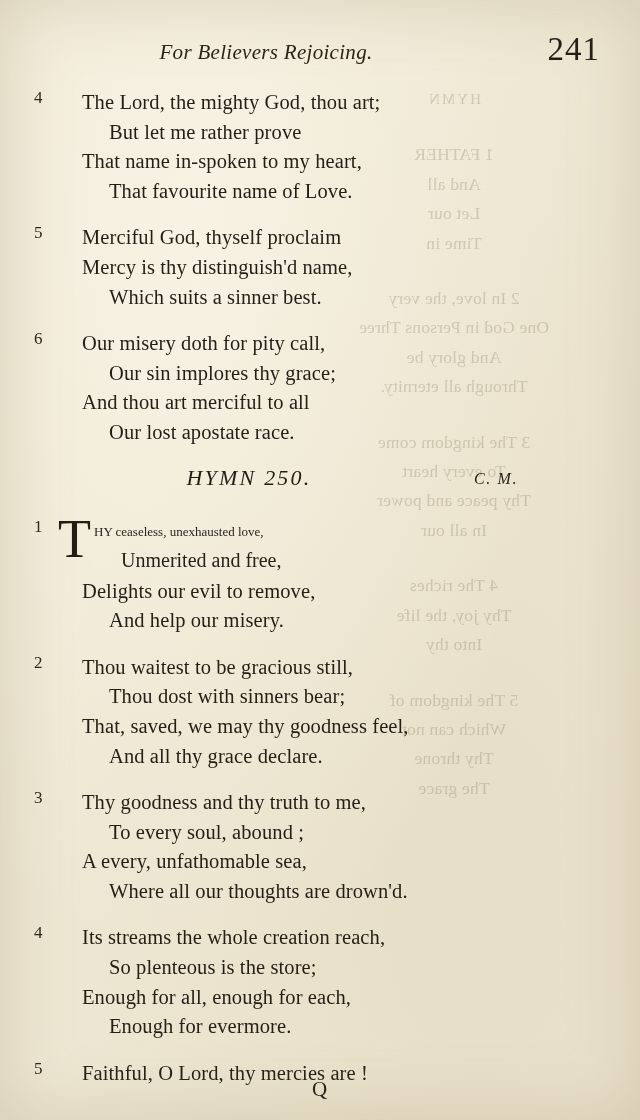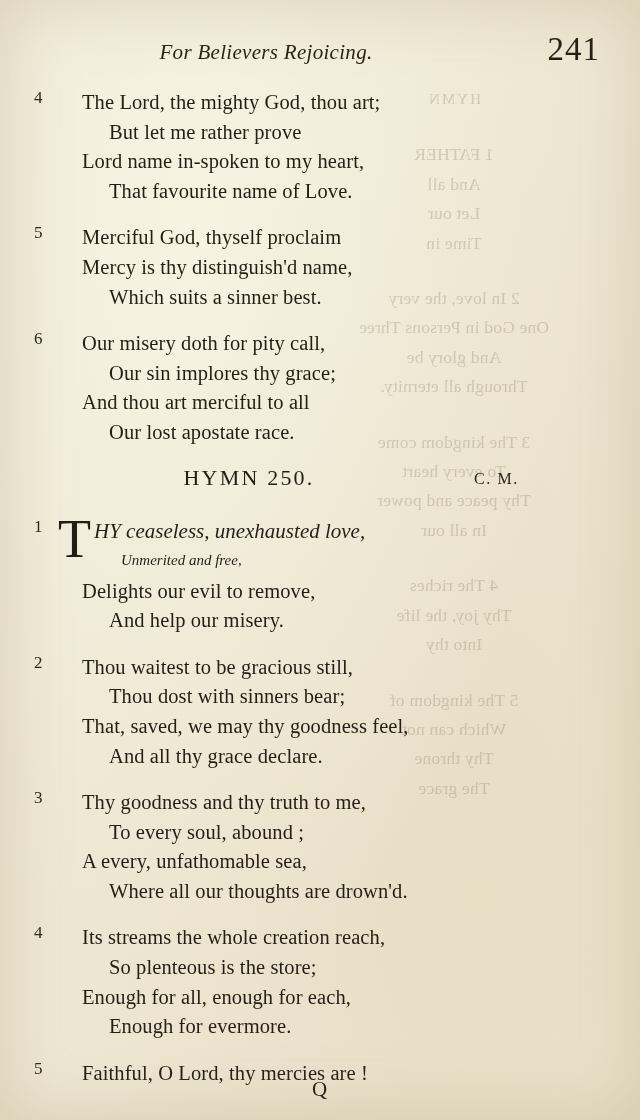--- a/index.html
+++ b/index.html
@@ -101,20 +101,21 @@
     margin-left: 24px;
   }
   .indent {
     padding-left: 27px;
   }
 
   .hymn-head {
     position: relative;
     margin-bottom: 22px;
     height: 30px;
+    font-style: italic;
   }
   .hymn-title {
     position: absolute;
     left: 0;
     width: 430px;
     text-align: center;
     font-size: 22px;
     letter-spacing: 2.2px;
     color: #231d14;
   }
@@ -137,31 +138,29 @@
     position: absolute;
     left: 0;
     top: -3px;
     font-size: 54px;
     line-height: 50px;
     font-family: "Liberation Serif", serif;
     color: #231d14;
   }
   .cap-line1 {
     padding-left: 36px;
-    font-size: 21px;
+    font-size: 13px;
     line-height: 29.6px;
     white-space: pre;
-    font-style: italic;
   }
   .cap-line2 {
     padding-left: 63px;
-    font-size: 15px;
+    font-size: 20px;
     line-height: 29.6px;
     white-space: pre;
-    font-style: italic;
   }
 
   .signature {
     position: absolute;
     left: 0;
     bottom: 18px;
     width: 640px;
     text-align: center;
     font-size: 21px;
     letter-spacing: 1px;
@@ -212,21 +211,21 @@
     <div class="page-number">241</div>
   </div>
 
   <div class="content">
 
     <div class="stanza">
       <div class="verse-num">4</div>
       <div class="lines">
         <div class="line">The Lord, the mighty God, thou art;</div>
         <div class="line indent">But let me rather prove</div>
-        <div class="line">Lord name in-spoken to my heart,</div>
+        <div class="line">That name in-spoken to my heart,</div>
         <div class="line indent">That favourite name of Love.</div>
       </div>
     </div>
 
     <div class="stanza">
       <div class="verse-num">5</div>
       <div class="lines">
         <div class="line">Merciful God, thyself proclaim</div>
         <div class="line">Mercy is thy distinguish'd name,</div>
         <div class="line indent">Which suits a sinner best.</div>

